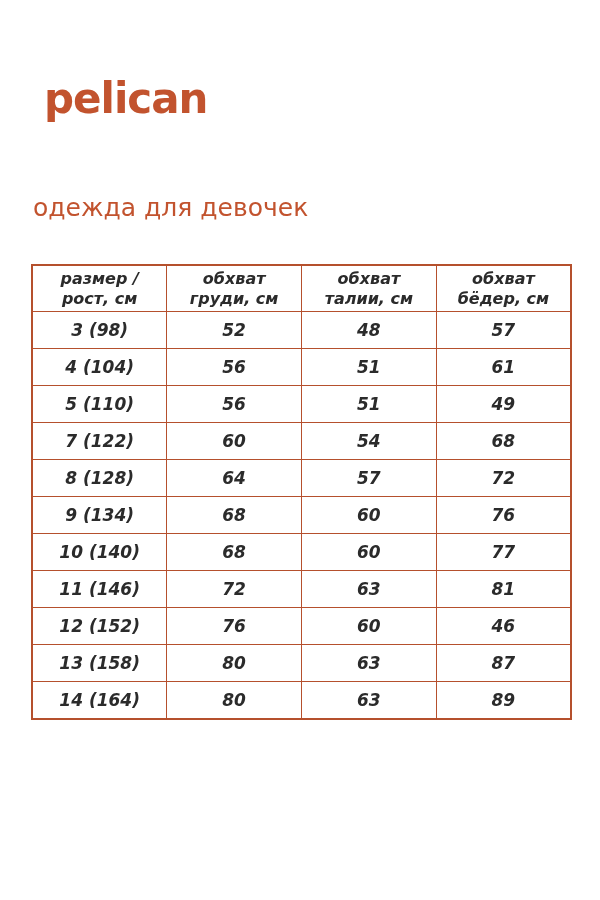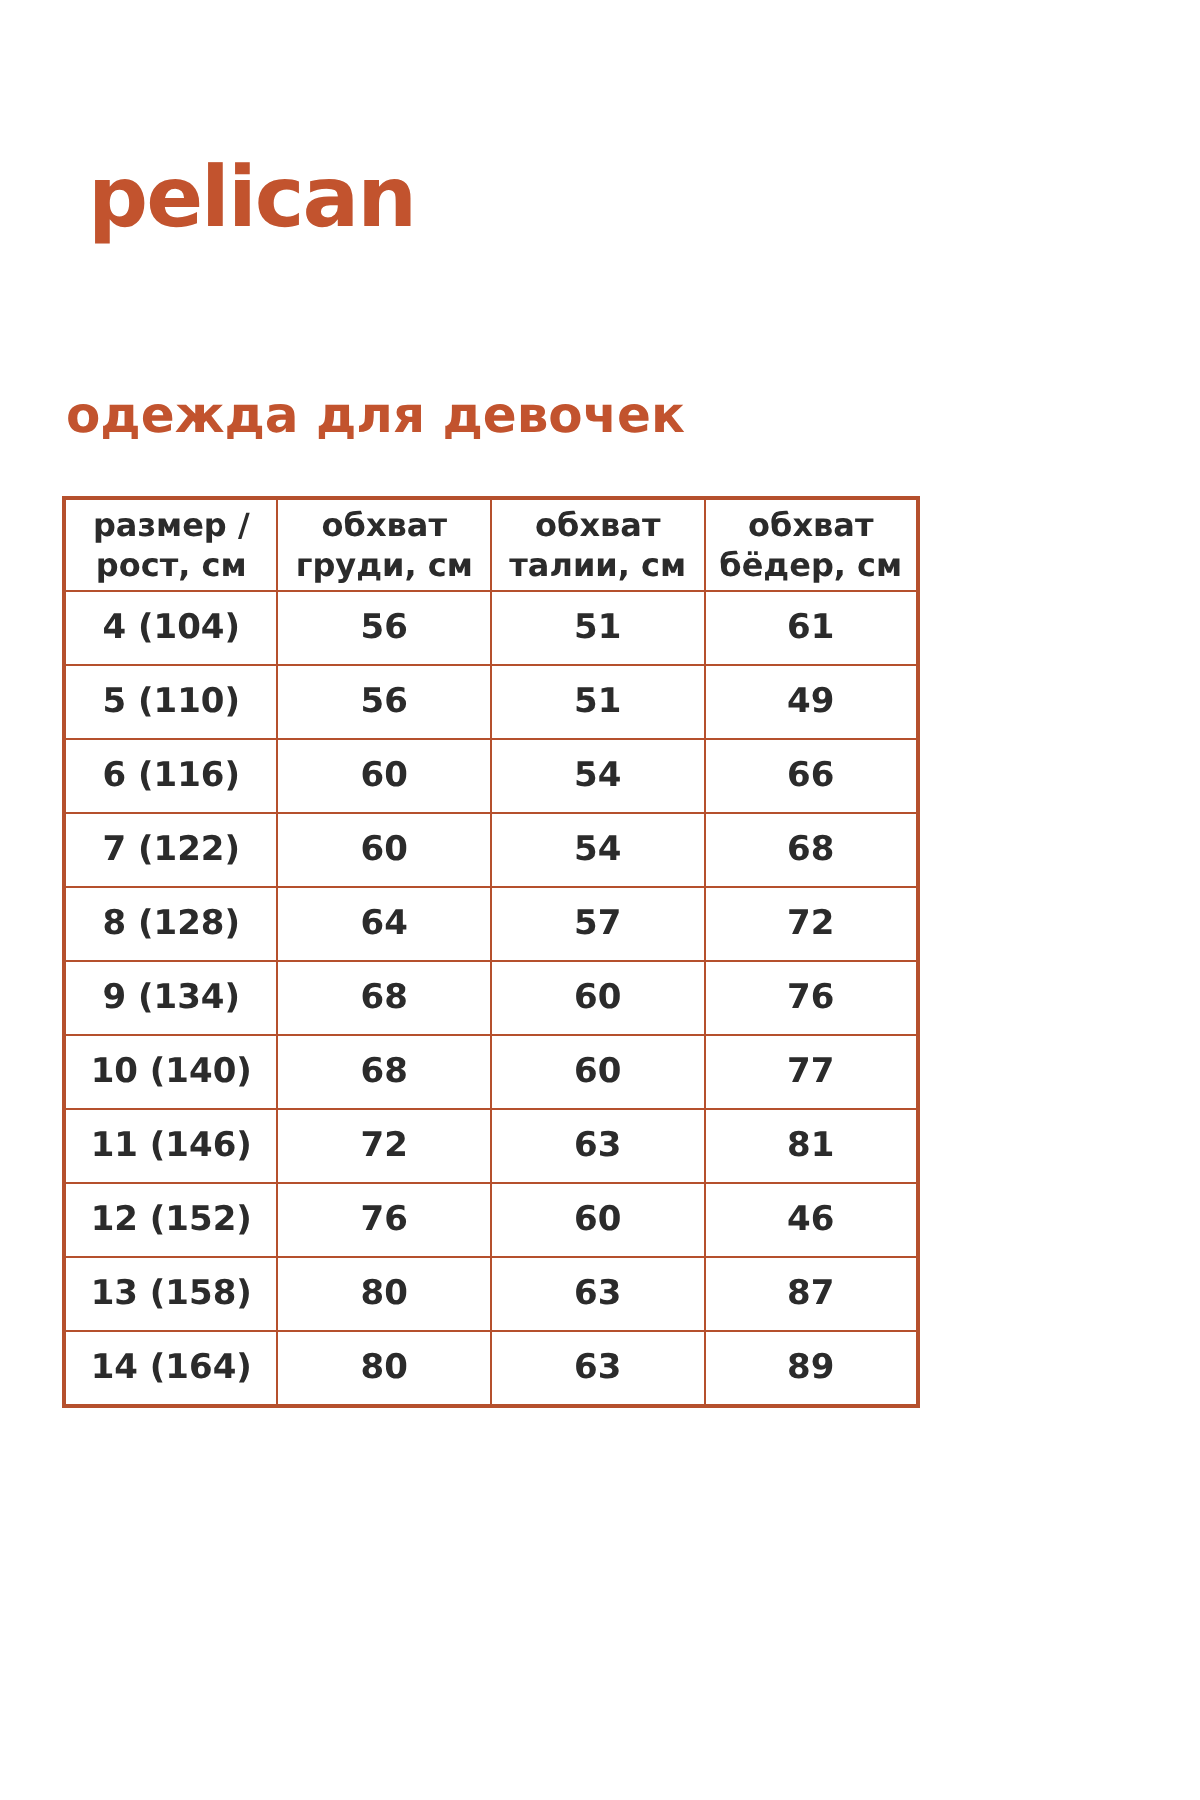--- a/index.html
+++ b/index.html
@@ -19,32 +19,33 @@
     font-weight: 700;
     letter-spacing: -1px;
     color: #c2532e;
     margin-left: 10px;
   }
   .heading {
     position: absolute;
     left: 33px;
     top: 193px;
     font-size: 25px;
-    font-weight: 700;
+    font-weight: 400;
     color: #c2532e;
     text-align: right;
   }
   table.size-chart {
     position: absolute;
     left: 31px;
-    top: 248px;
-    width: 429px;
+    top: 264px;
+    width: 541px;
     border-collapse: collapse;
     table-layout: fixed;
     border: 2px solid #b5502d;
+    font-style: italic;
   }
   table.size-chart th,
   table.size-chart td {
     border: 1px solid #b5502d;
     text-align: center;
     vertical-align: middle;
     color: #2b2b2b;
     font-weight: 700;
   }
   table.size-chart th {
@@ -83,36 +84,36 @@
         <span class="hline">талии, см</span>
       </th>
       <th>
         <span class="hline">обхват</span>
         <span class="hline">бёдер, см</span>
       </th>
     </tr>
   </thead>
   <tbody>
       <tr>
+        <td>3 (98)</td>
+        <td>52</td>
+        <td>48</td>
+        <td>57</td>
+      </tr>
+      <tr>
         <td>4 (104)</td>
         <td>56</td>
         <td>51</td>
         <td>61</td>
       </tr>
       <tr>
         <td>5 (110)</td>
         <td>56</td>
         <td>51</td>
         <td>49</td>
-      </tr>
-      <tr>
-        <td>6 (116)</td>
-        <td>60</td>
-        <td>54</td>
-        <td>66</td>
       </tr>
       <tr>
         <td>7 (122)</td>
         <td>60</td>
         <td>54</td>
         <td>68</td>
       </tr>
       <tr>
         <td>8 (128)</td>
         <td>64</td>

